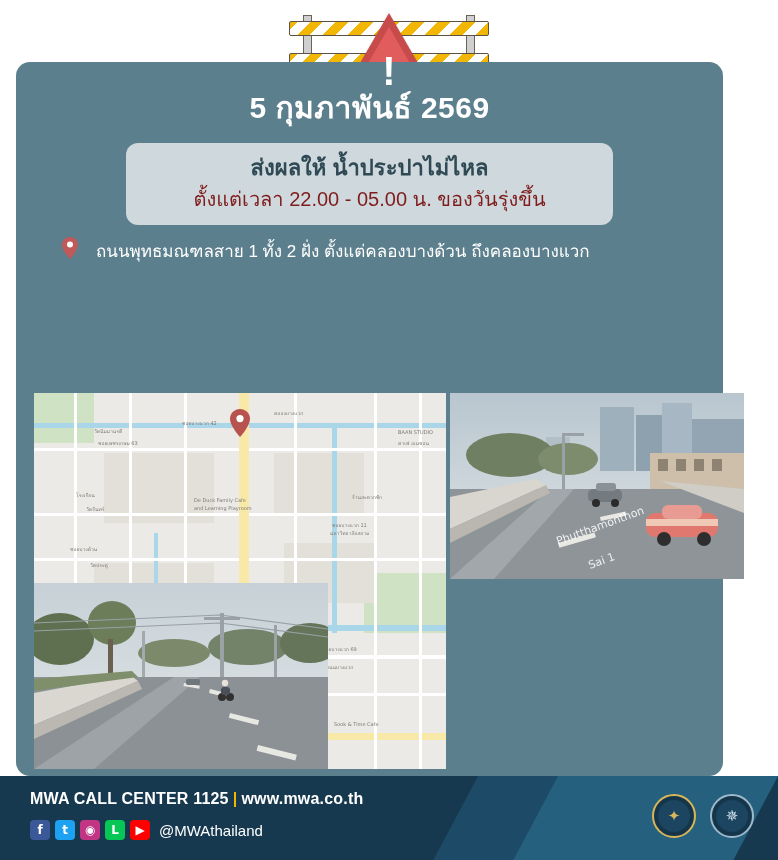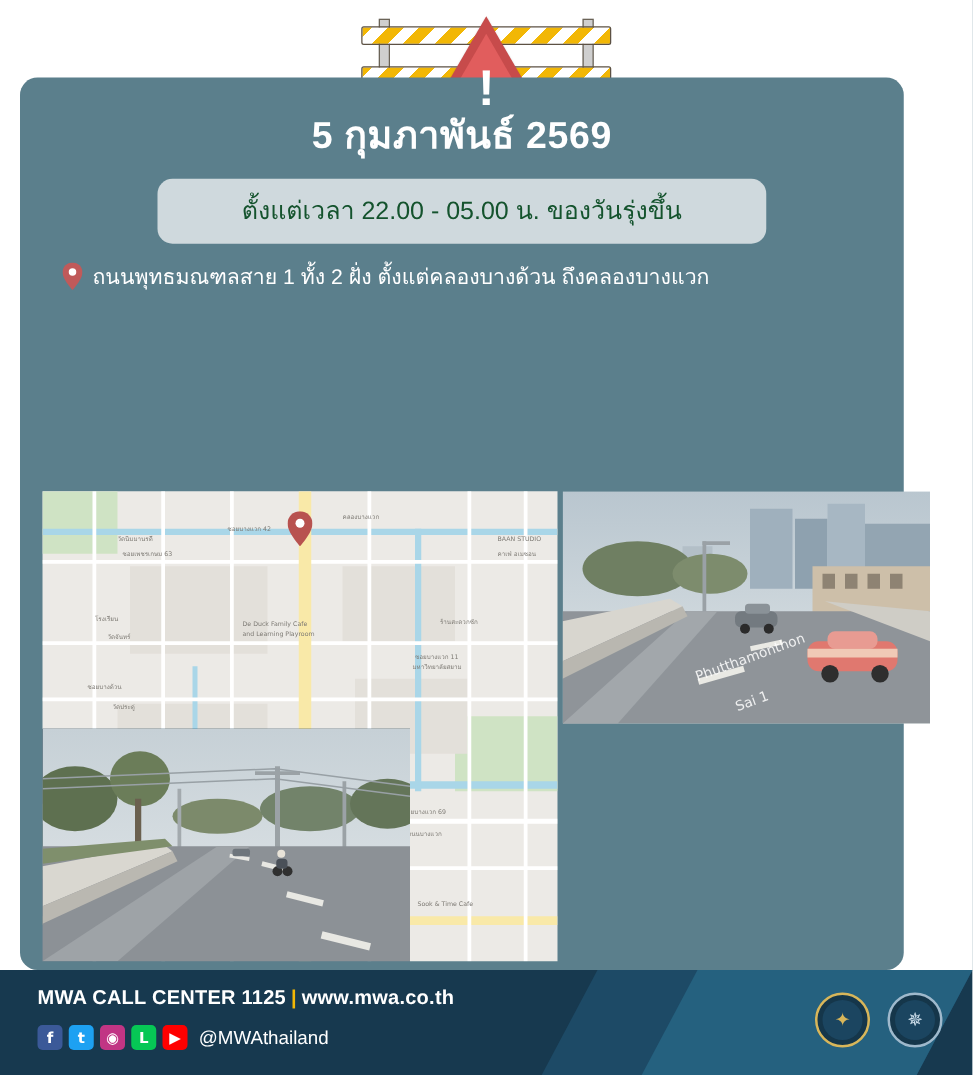--- a/index.html
+++ b/index.html
@@ -115,30 +115,30 @@
     padding: 10px 12px 12px 12px;
     text-align: center;
   }
   .effect-box .e1 {
     color: #2f4a55;
     font-size: 22px;
     font-weight: bold;
     line-height: 1.35;
   }
   .effect-box .e2 {
-    color: #14532d;
+    color: #7f1d1d;
     font-size: 20px;
     line-height: 1.4;
     margin-top: 2px;
   }
 
   .loc-line {
     margin: 12px 0 0 0;
-    padding-left: 34px;
-    display: flex; align-items: center; gap: 8px;
+    padding-left: 46px;
+    display: flex; gap: 18px;
     color: #ffffff;
     font-size: 17px;
   }
   .pin-ico { width: 16px; height: 22px; display: inline-block; flex: 0 0 auto; }
 
   
   .media {
     position: absolute;
     left: 18px; top: 331px;
     width: 710px; height: 376px;
@@ -251,20 +251,21 @@
     </div>
   </div>
 
   <div class="panel">
 
     <div class="date-line">5 กุมภาพันธ์ 2569</div>
 
 
 
     <div class="effect-box">
+      <div class="e1">ส่งผลให้ น้ำประปาไม่ไหล</div>
       <div class="e2">ตั้งแต่เวลา 22.00 - 05.00 น. ของวันรุ่งขึ้น</div>
     </div>
 
     <div class="loc-line">
       <span class="pin-ico">
         <svg viewBox="0 0 16 22" width="16" height="22">
           <path d="M8 0C3.6 0 0 3.5 0 7.8 0 13.6 8 22 8 22s8-8.4 8-14.2C16 3.5 12.4 0 8 0z" fill="#c05a5a"></path>
           <circle cx="8" cy="7.6" r="3" fill="#ffffff"></circle>
         </svg>
       </span>

